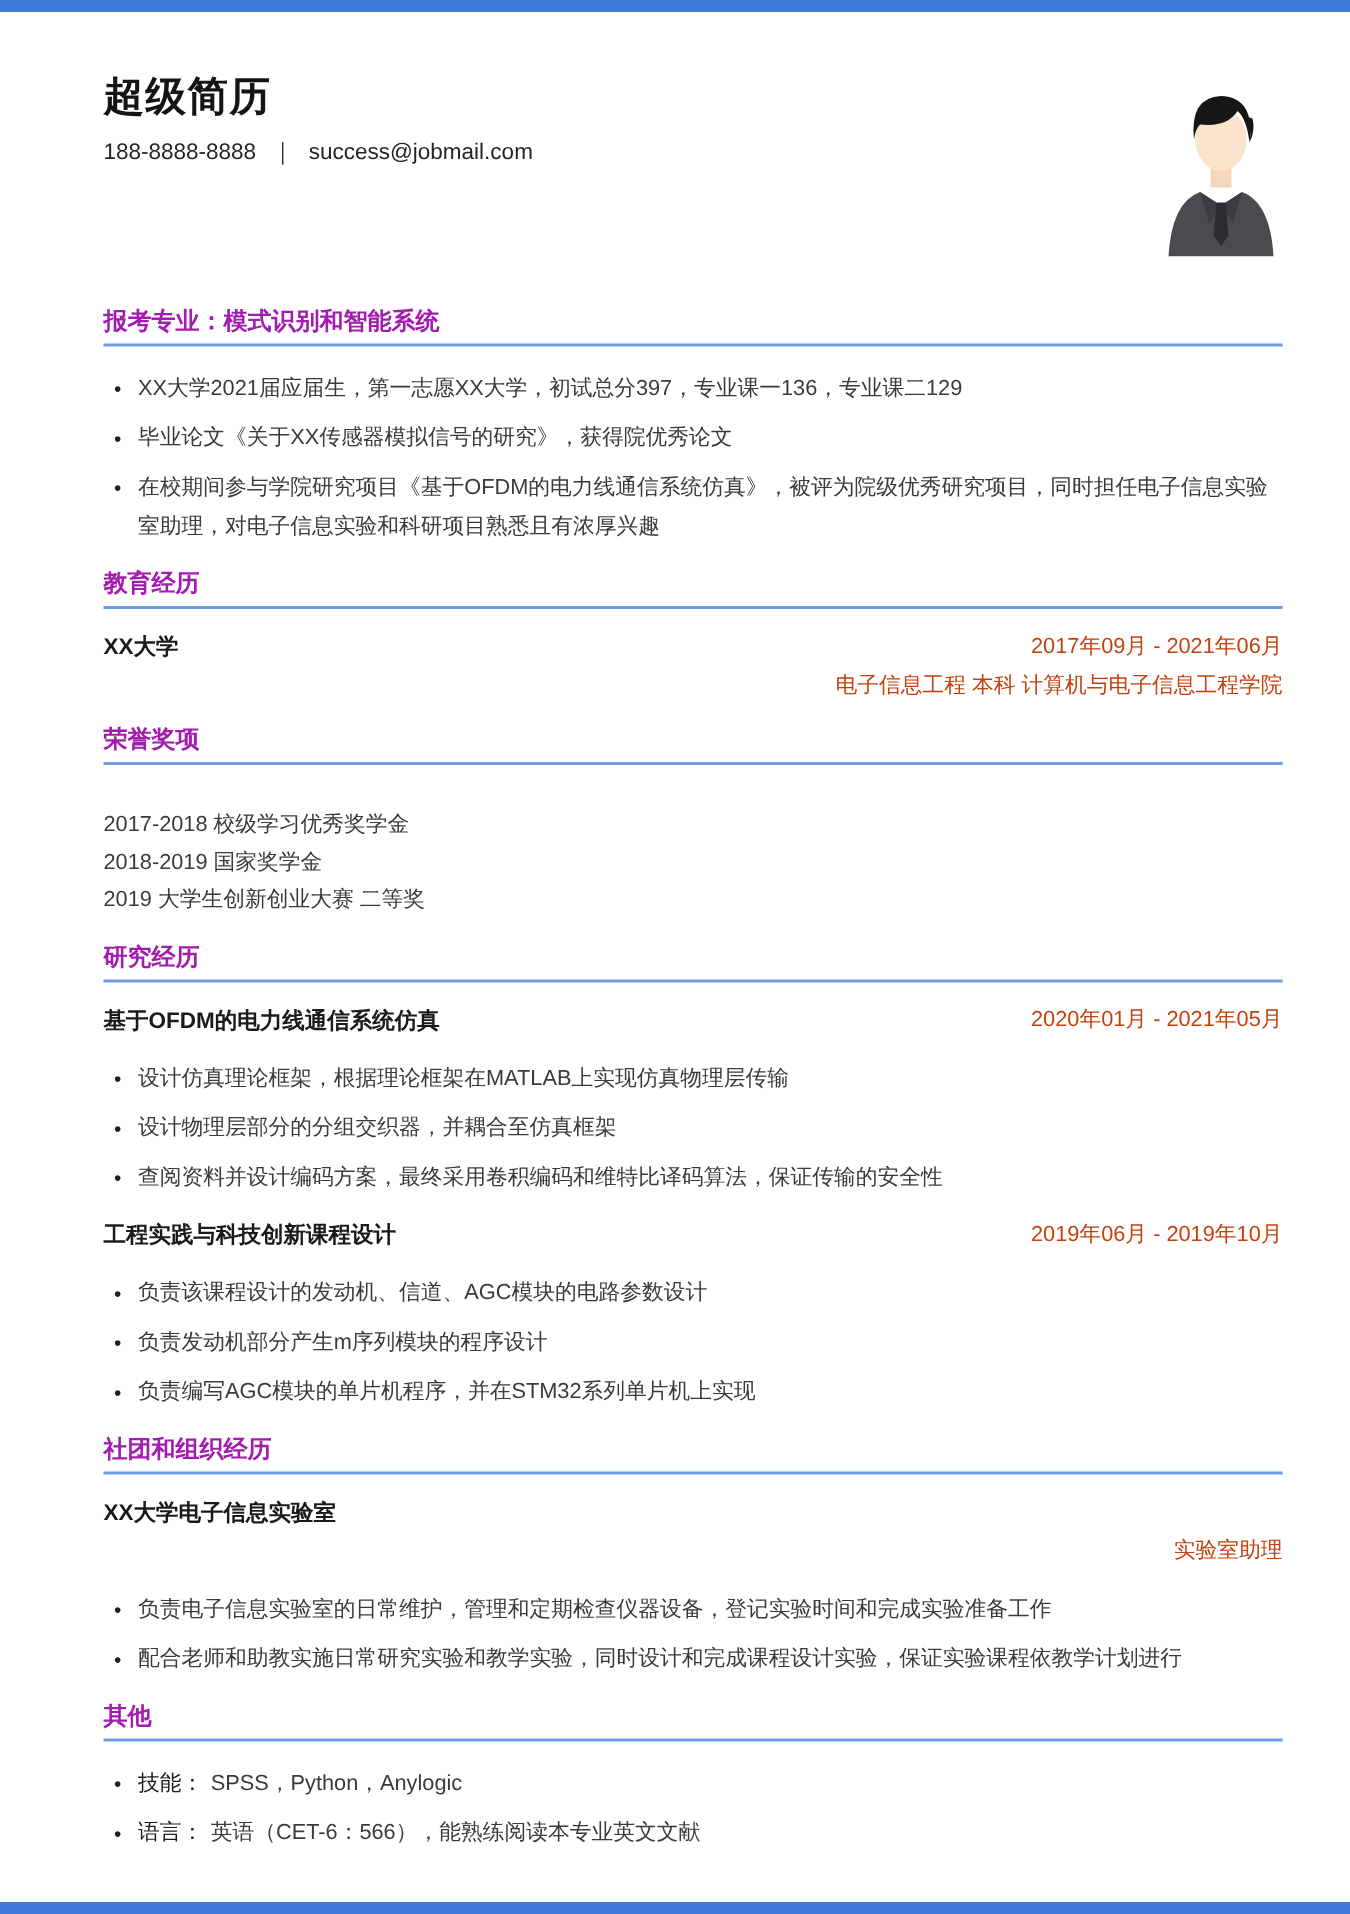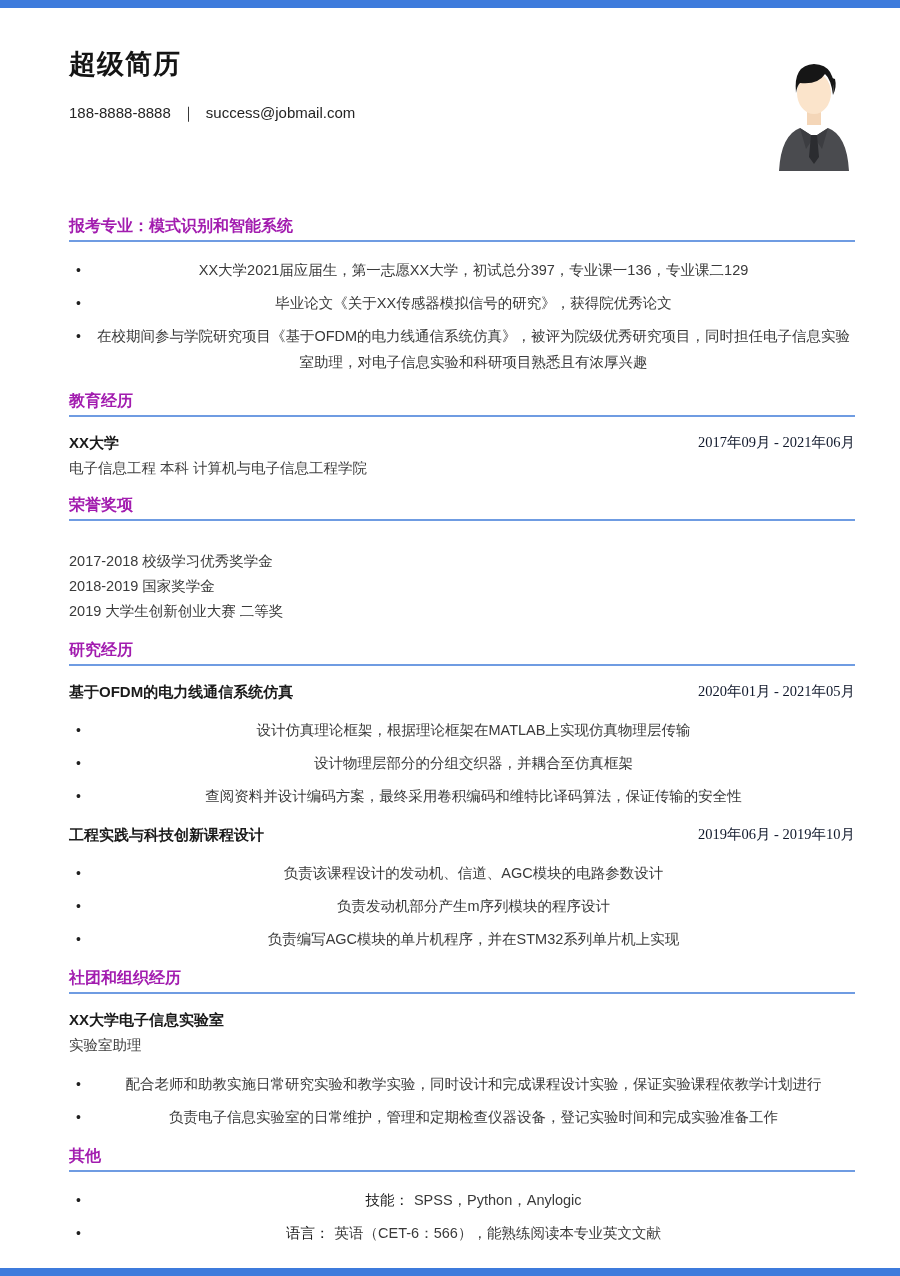--- a/index.html
+++ b/index.html
@@ -14,50 +14,50 @@
   }
   .edge-bar{position:absolute;left:0;width:100%;height:8px;background:#3e7bdc;}
   .edge-bar.top{top:0;}
   .edge-bar.bottom{bottom:0;}
   .content{padding:48px 57px 0 57px;}
 
   .resume-name{
     margin:0;font-size:27px;line-height:32px;
     font-weight:bold;color:#141414;letter-spacing:1px;
   }
-  .contact-row{margin-top:23px;font-size:15px;line-height:19px;color:#242424;}
+  .contact-row{margin-top:12px;font-size:15px;line-height:19px;color:#242424;}
   .contact-row .sep{margin:0 6px;color:#242424;}
 
   .avatar{position:absolute;top:57px;right:57px;width:82px;height:114px;}
 
   .section{margin-top:16px;}
   .section.first{margin-top:94px;}
   .sec-title{
     margin:0 0 5px 0;font-size:16px;line-height:19px;
     font-weight:bold;color:#a21caf;
   }
   .sec-rule{height:2px;background:#6f9ce2;border:none;margin:0;}
 
-  ul.bullets{list-style:none;margin:15px 0 0 0;padding:0;text-align:center;}
+  ul.bullets{list-style:none;margin:15px 0 0 0;padding:0;}
   ul.bullets li{
     position:relative;padding-left:23px;
     font-size:14.5px;line-height:26px;margin-bottom:7px;color:#3a3a3a;
   }
   ul.bullets li::before{
     content:"•";position:absolute;left:7px;top:0;
     color:#1f1f1f;font-size:14px;
   }
 
   .entry-row{
     display:flex;justify-content:space-between;align-items:flex-end;
     margin-top:15px;line-height:21px;
   }
   .entry-name{font-size:15px;font-weight:bold;color:#1a1a1a;}
-  .entry-date{font-size:14.5px;color:#0f172a;white-space:nowrap;font-family:Liberation Serif, serif;}
-  .entry-sub{margin-top:5px;font-size:14.5px;line-height:21px;color:#404040;}
+  .entry-date{font-size:14.5px;color:#c2410c;white-space:nowrap;}
+  .entry-sub{margin-top:5px;font-size:14.5px;line-height:21px;color:#c2410c;text-align:right;}
 
   .plain-lines{margin-top:28px;}
   .plain-lines p{margin:0;font-size:14.5px;line-height:25px;color:#3a3a3a;}
 
   .project + .project{margin-top:5px;}
 
   .kv-label{font-weight:normal;color:#1a1a1a;}
   .kv-value{margin-left:5px;}
 </style>
 </head>
@@ -156,22 +156,22 @@
     </div>
 
     <div class="section">
       <h2 class="sec-title">社团和组织经历</h2>
       <div class="sec-rule"></div>
       <div class="entry-row">
         <span class="entry-name">XX大学电子信息实验室</span>
       </div>
       <div class="entry-sub">实验室助理</div>
       <ul class="bullets">
+        <li>负责电子信息实验室的日常维护，管理和定期检查仪器设备，登记实验时间和完成实验准备工作</li>
         <li>配合老师和助教实施日常研究实验和教学实验，同时设计和完成课程设计实验，保证实验课程依教学计划进行</li>
-        <li>负责电子信息实验室的日常维护，管理和定期检查仪器设备，登记实验时间和完成实验准备工作</li>
       </ul>
     </div>
 
     <div class="section">
       <h2 class="sec-title">其他</h2>
       <div class="sec-rule"></div>
       <ul class="bullets">
         <li><span class="kv-label">技能：</span><span class="kv-value">SPSS，Python，Anylogic</span></li>
         <li><span class="kv-label">语言：</span><span class="kv-value">英语（CET-6：566），能熟练阅读本专业英文文献</span></li>
       </ul>

